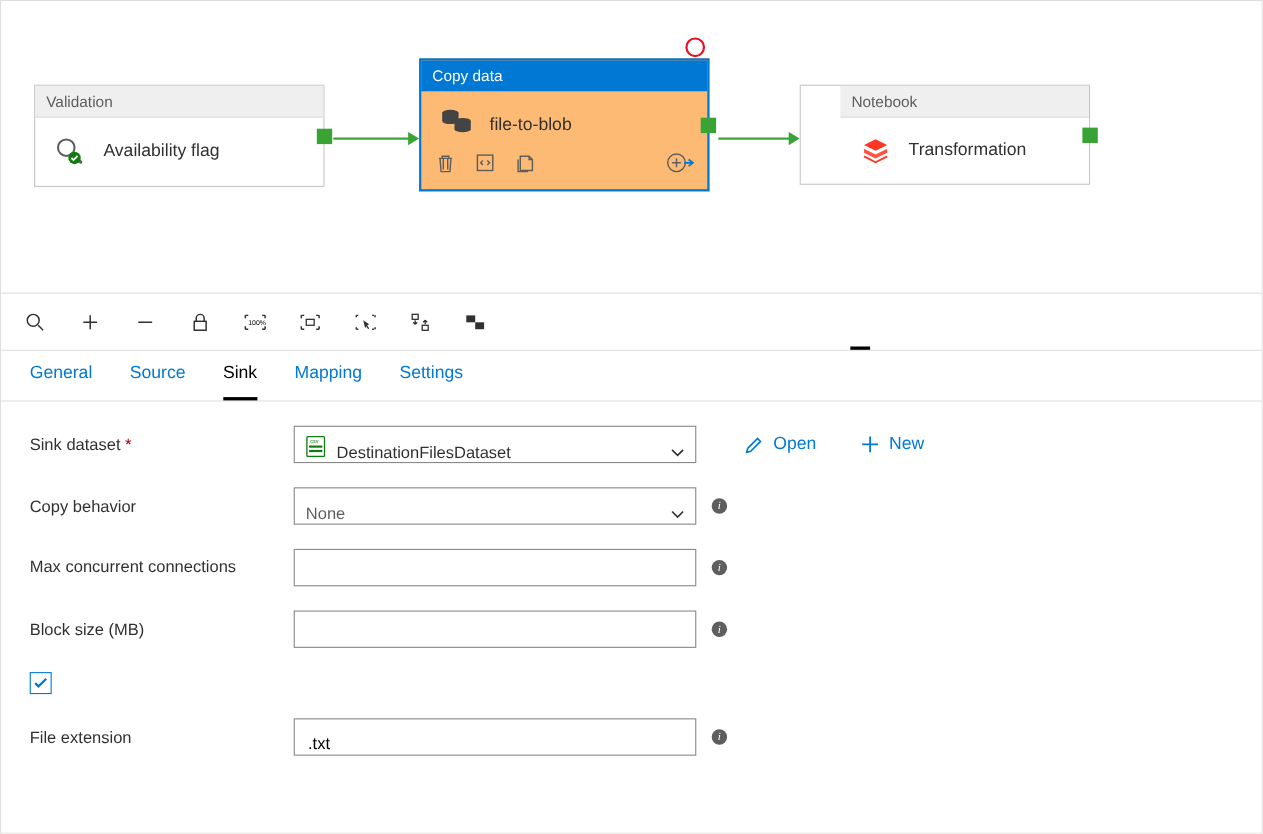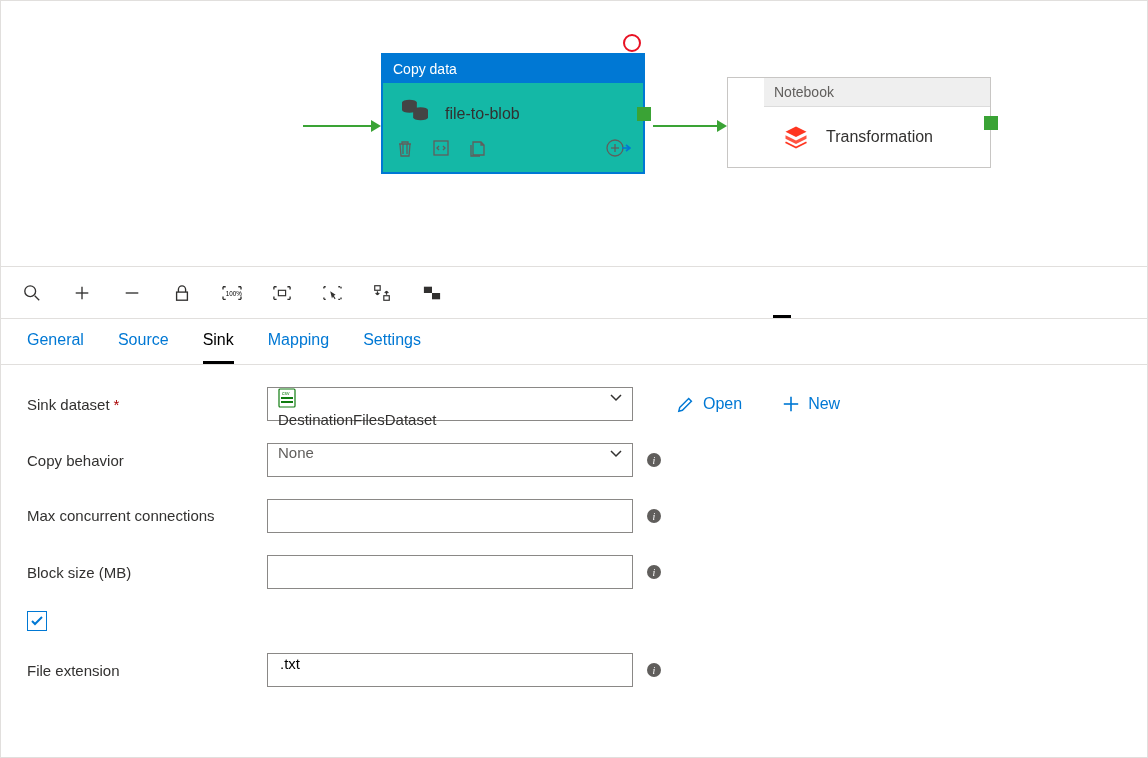--- a/index.html
+++ b/index.html
@@ -23,21 +23,21 @@
     border-bottom: 1px solid #dcdcdc;
   }
   .activity-body {
     display: flex;
     align-items: center;
     padding: 16px 14px;
   }
   .activity-body .act-icon { width: 36px; display:flex; justify-content:center; }
   .activity-body .act-label { font-size: 16px; margin-left: 12px; color:#323130; }
 
-  .activity.selected { border: 2px solid #0078d4; background: #14b8a6; }
+  .activity.selected { border: 2px solid #0078d4; background: #fdba74; }
   .activity.selected .activity-header { background: #0078d4; color: #fff; border-bottom: none; }
   .activity.selected .activity-body { padding:14px 14px 8px;align-items:flex-end; }
   .activity .action-row {
     display:flex; align-items:center; padding: 6px 12px 10px;
   }
   .activity .action-row .left-icons { display:flex; gap:16px; }
   .activity .action-row .spacer { flex:1; }
 
   .port {
     position:absolute; width:14px; height:14px; background:#3aa335;
@@ -68,23 +68,22 @@
   .tab.active { color:#000; font-weight:400; border-bottom:3px solid #000; }
 
   
   .form { padding:22px 26px; }
   .row { display:flex; align-items:center; margin-bottom:22px; }
   .row .lbl { width:240px; font-size:15px; color:#323130; }
   .row .req { color:#a80000; margin-left:4px; }
   .ctl { display:flex; align-items:center; gap:14px; }
   .select-box, .text-box {
     width:366px; height:34px; border:1px solid #8a8886; background:#fff;
-    display:flex; align-items:flex-start; padding:0 10px; font-size:15px;
+    display:flex; align-items:flex-end; padding:0 10px; font-size:15px;
     position:relative;
-    flex-direction:column;
   }
   .select-box .ds-icon { margin-right:10px; }
   .select-box .caret { position:absolute; right:10px; }
   .text-box input { border:none; outline:none; width:100%; font-size:15px; font-family:inherit; background:transparent; }
   .info-dot { width:14px; height:14px; border-radius:50%; background:#605e5c; color:#fff; font-size:10px; display:flex; align-items:center; justify-content:center; font-family:Georgia,serif; font-style:italic; }
 
   .link-btn { display:flex; align-items:center; gap:8px; color:#0078d4; font-size:16px; cursor:pointer; }
   .link-btn svg { stroke:#0078d4; }
 
   .checkbox { width:20px; height:20px; border:1px solid #0078d4; display:flex; align-items:center; justify-content:center; }
@@ -92,20 +91,35 @@
 </style>
 </head>
 <body>
 
 <div class="app">
 
   <div class="canvas">
 
     <div class="status-dot" style="left:622px; top:33px;"></div>
 
+    <div class="activity" style="left:30px; top:76px;">
+      <div class="activity-header">Validation</div>
+      <div class="activity-body">
+        <span class="act-icon">
+          <svg width="30" height="30" viewBox="0 0 32 32">
+            <circle cx="12" cy="12" r="8" fill="none" stroke="#605e5c" stroke-width="2"></circle>
+            <line x1="18" y1="18" x2="26" y2="26" stroke="#605e5c" stroke-width="3" stroke-linecap="round"></line>
+            <circle cx="20" cy="22" r="6" fill="#107c10"></circle>
+            <path d="M17 22 l2 2 l4 -4" stroke="#fff" stroke-width="1.8" fill="none"></path>
+          </svg>
+        </span>
+        <span class="act-label">Availability flag</span>
+      </div>
+      <div class="port right"></div>
+    </div>
 
     <div class="arrow-line" style="left:302px; top:124px; width:70px;"></div>
     <div class="arrow-head" style="left:370px; top:119px;"></div>
 
     <div class="activity selected" style="left:380px; top:52px; width:264px;">
       <div class="activity-header">Copy data</div>
       <div class="activity-body">
         <span class="act-icon">
           <svg width="30" height="26" viewBox="0 0 32 28">
             <ellipse cx="10" cy="6" rx="8" ry="3" fill="#444"></ellipse>

